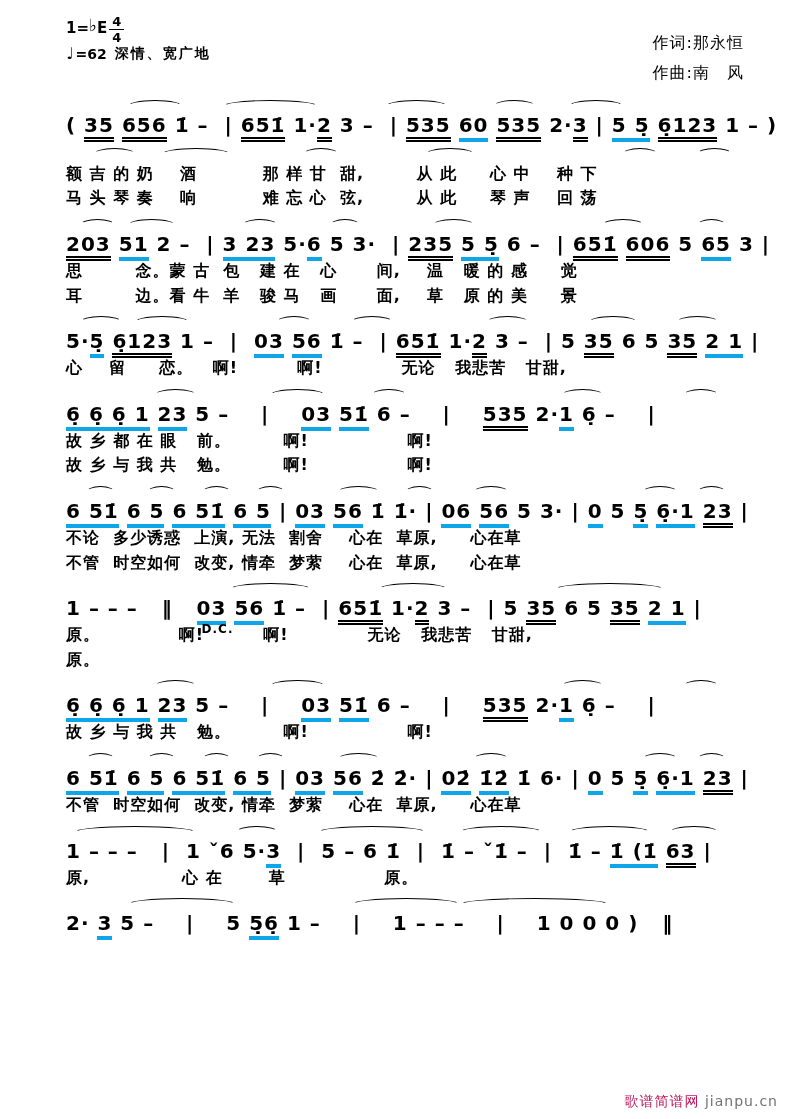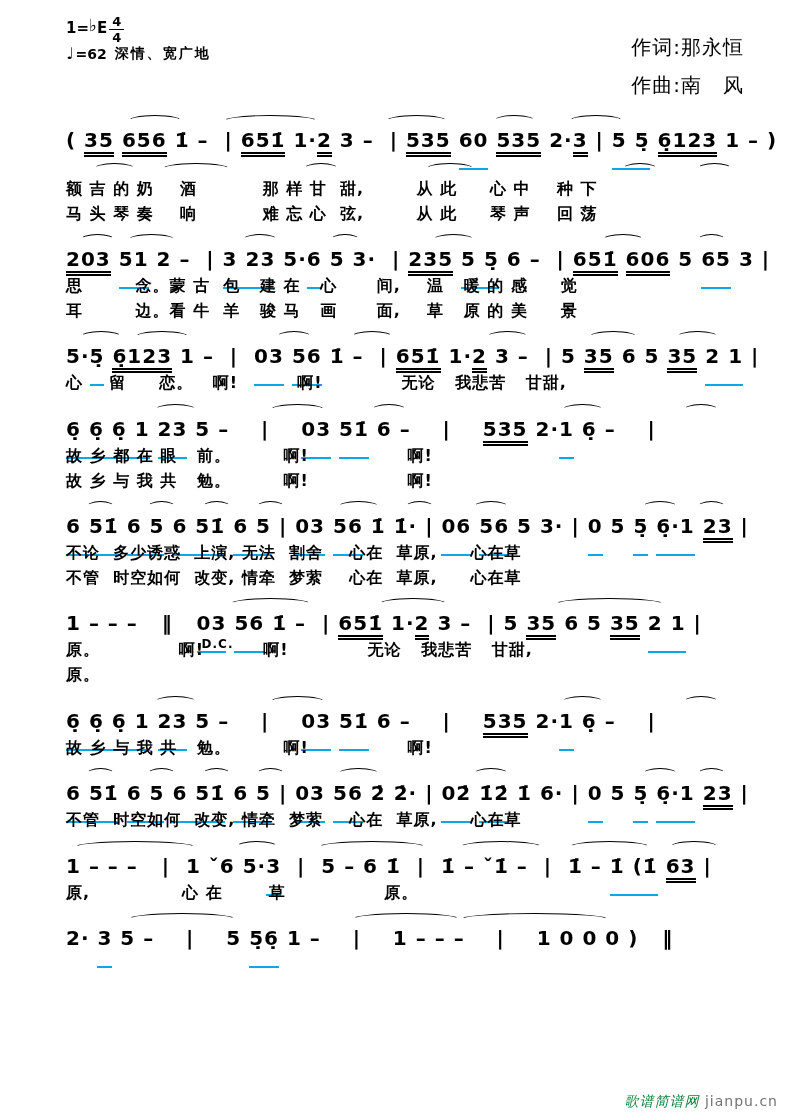--- a/index.html
+++ b/index.html
@@ -16,41 +16,41 @@
   .header-meta{display:flex;justify-content:space-between;align-items:flex-start;margin-bottom:10px;}
   .key-block{font-size:15px;font-weight:bold;line-height:1.3;}
   .key-line{display:flex;align-items:center;height:30px;}
   .flat{font-size:17px;position:relative;top:-4px;}
   .frac{display:inline-flex;flex-direction:column;align-items:center;line-height:1;font-size:13px;margin-left:2px;}
   .frac .top{border-bottom:1px solid #000;padding:0 3px 1px 3px;}
   .frac .bot{padding-top:1px;}
   .tempo-line{font-size:14px;font-weight:bold;display:flex;align-items:center;gap:2px;}
   .tempo-note{font-size:16px;}
   .expression{margin-left:6px;letter-spacing:2px;font-family:Liberation Mono, monospace;}
-  .credits{font-size:20px;text-align:center;line-height:1.9;padding-top:14px;letter-spacing:1px;}
+  .credits{font-size:16px;text-align:center;line-height:1.9;padding-top:14px;letter-spacing:1px;}
   .system{position:relative;margin-bottom:9px;}
   .arcs{position:relative;height:13px;}
   .arc{
     position:absolute;top:1px;height:11px;
     border:1.5px solid transparent;border-top-color:#000;border-radius:50%;
   }
   .notes{
     font-size:20px;font-weight:bold;white-space:pre;letter-spacing:1px;line-height:1.3;
   }
-  .u1{border-bottom:2px solid #0ea5e9;padding-bottom:16px;}
+  .u1{border-bottom:4px solid #0ea5e9;padding-bottom:1px;}
   .u2{border-bottom:5px double #000;}
   .dc-mark{position:absolute;font-size:12px;font-weight:bold;letter-spacing:1px;}
   .lyrics{
     font-size:16px;font-weight:bold;white-space:pre;letter-spacing:1px;
     line-height:1.35;margin-top:3px;
   }
   .watermark{
     position:absolute;right:12px;bottom:8px;font-size:14px;letter-spacing:1px;
   }
-  .watermark .wm-cn{color:#15803d;font-style:italic;}
+  .watermark .wm-cn{color:#be185d;}
   .watermark .wm-en{color:#737373;}
 </style>
 </head>
 <body>
 
 <div class="sheet">
 
 
   <div class="header-meta">
     <div class="key-block">

